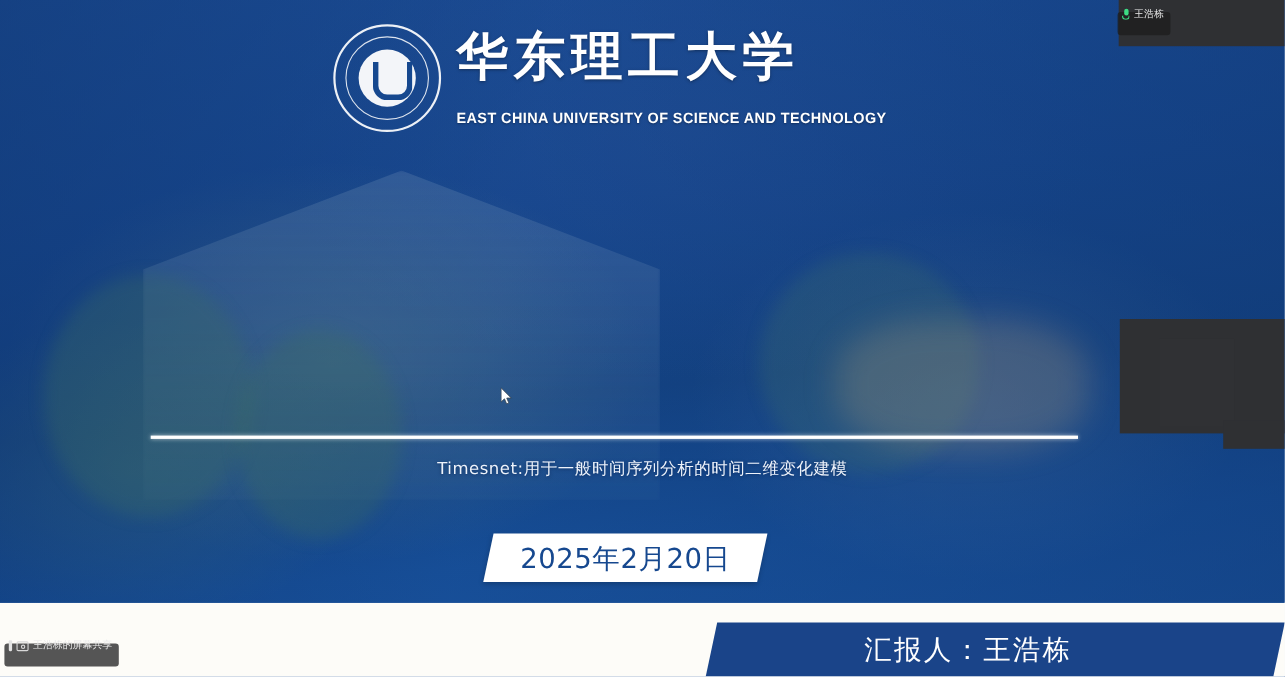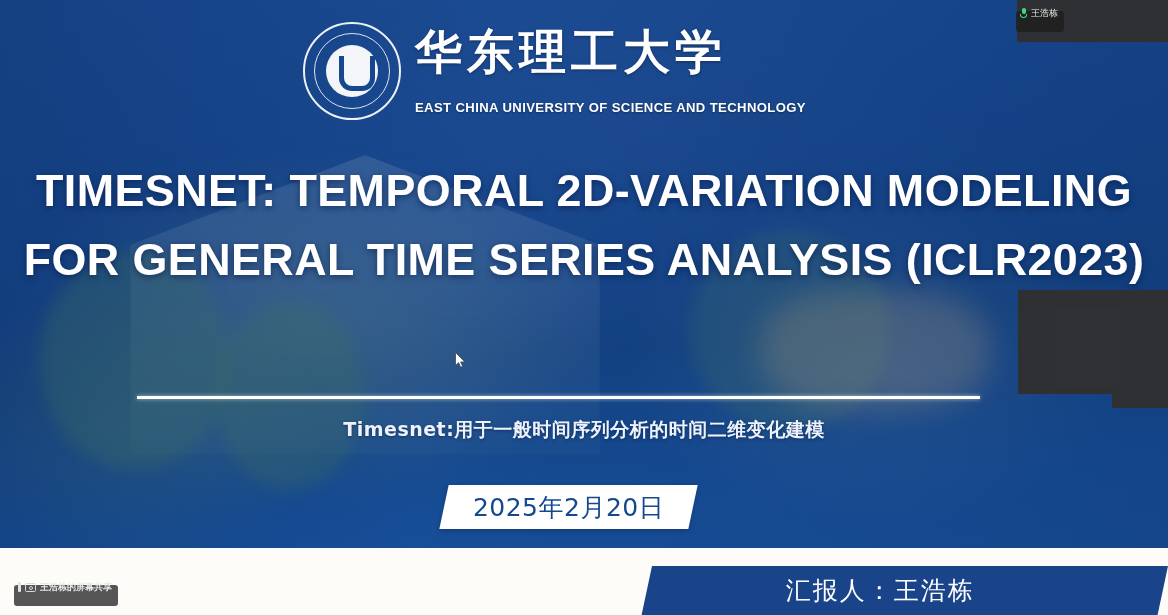--- a/index.html
+++ b/index.html
@@ -186,22 +186,22 @@
   }
 
   
   .subtitle {
     position: absolute;
     left: 0;
     top: 417px;
     width: 1168px;
     text-align: center;
     font-family: "DejaVu Sans", "Liberation Sans", sans-serif;
-    font-size: 19px;
-    font-weight: 700;
+    font-size: 15px;
+    font-weight: 400;
     color: #eef3fb;
     letter-spacing: 0.5px;
     text-shadow: 0 1px 3px rgba(0,20,60,0.5);
   }
 
   
   .date-chip {
     position: absolute;
     left: 444px;
     top: 485px;
@@ -296,25 +296,24 @@
     font-size: 9px;
     color: #e8e8e8;
     line-height: 1;
     white-space: nowrap;
   }
   #pill-top-right {
     left: 1016px;
     top: 11px;
   }
   #pill-bottom-left {
-    left: 14px;
+    left: 4px;
     top: 585px;
     background: rgba(70,70,70,0.92);
     height: 17px;
-    font-weight: bold;
   }
 
   .mic-icon {
     width: 7px;
     height: 10px;
     flex: 0 0 7px;
     position: relative;
   }
   .mic-icon .mic-body {
     position: absolute;
@@ -386,24 +385,20 @@
     <div class="logo-block">
       <div class="logo-seal">
         <div class="logo-seal-inner"></div>
       </div>
       <div class="logo-text">
         <div class="logo-cn">华东理工大学</div>
         <div class="logo-en">EAST CHINA UNIVERSITY OF SCIENCE AND TECHNOLOGY</div>
       </div>
     </div>
 
-    <div class="title-wrap">
-      <div class="title-line l1">TIMESNET: TEMPORAL 2D-VARIATION MODELING</div>
-      <div class="title-line l2">FOR GENERAL TIME SERIES ANALYSIS  (ICLR2023)</div>
-    </div>
 
     <div class="divider"></div>
 
     <div class="subtitle">Timesnet:用于一般时间序列分析的时间二维变化建模</div>
 
     <div class="date-chip">
       <span>2025年2月20日</span>
     </div>
   </div>
 

